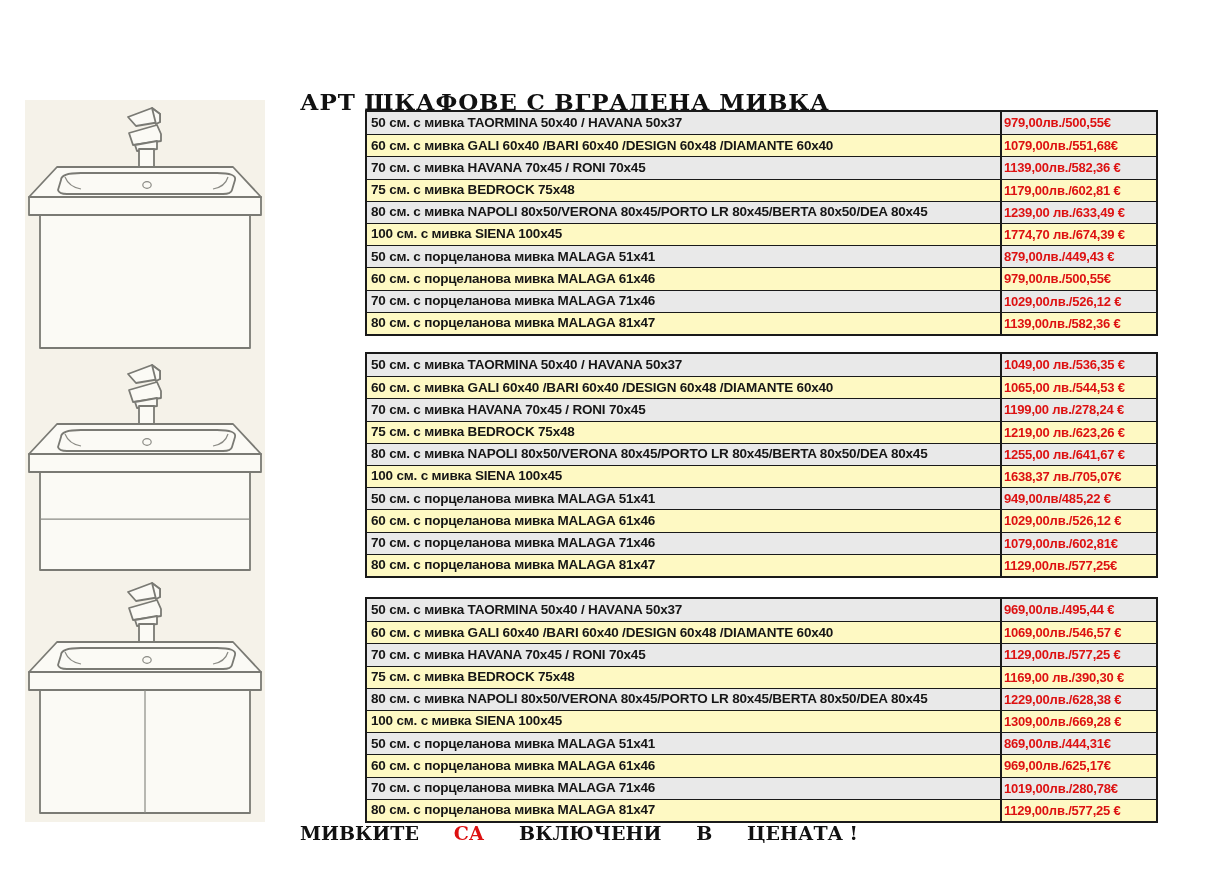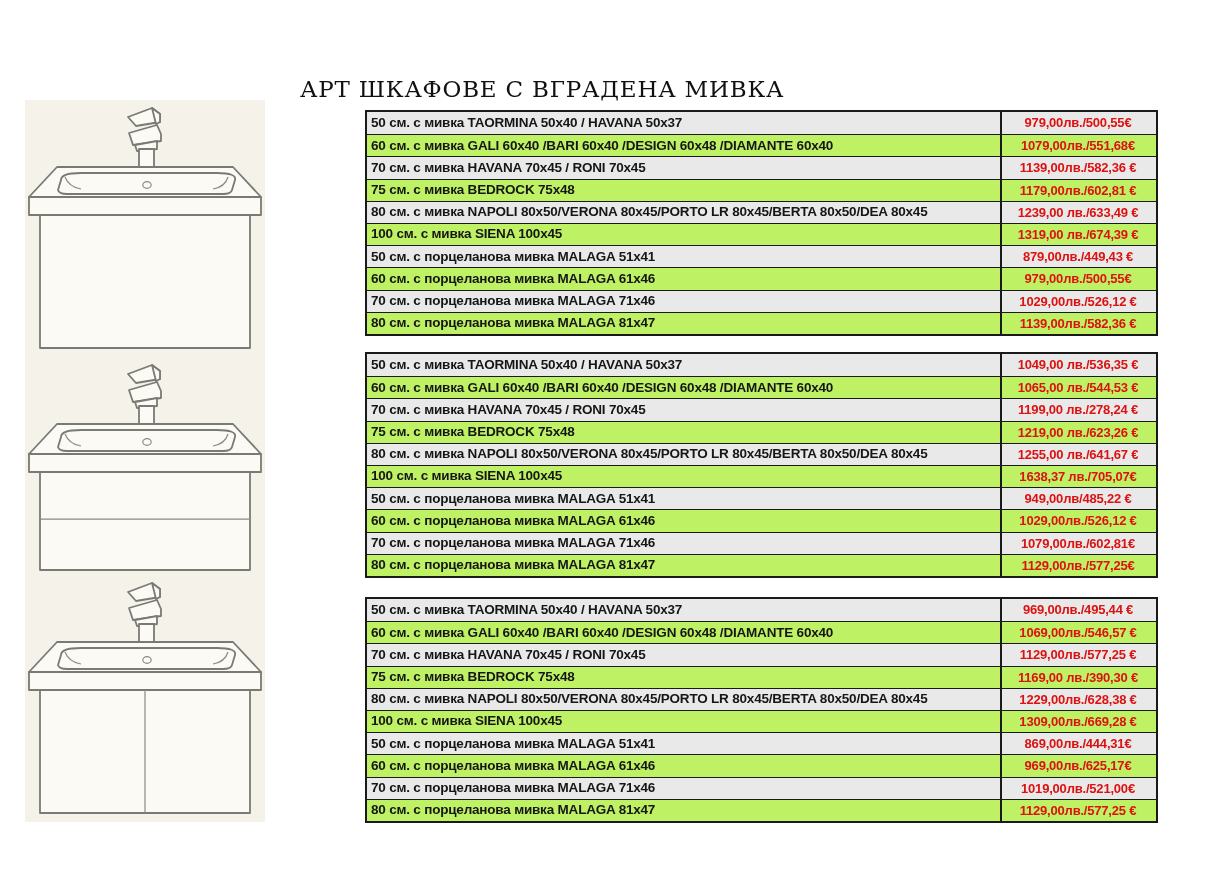--- a/index.html
+++ b/index.html
@@ -19,60 +19,60 @@
     left: 25px; top: 100px;
     width: 240px; height: 722px;
     background: var(--img-bg, #f5f2e9);
   }
   .vanity-figure { position: absolute; left: 25px; }
   .vanity-figure svg { display: block; }
 
   
   .page-title {
     position: absolute;
-    left: 300px; top: 76px;
+    left: 300px; top: 88px;
     font-family: "DejaVu Serif", serif;
-    font-weight: normal;
+    font-weight: bold;
     font-size: 23px;
     letter-spacing: 0.8px;
     color: #111111;
     white-space: nowrap;
   }
 
   
   .price-table {
     position: absolute;
     left: 337px;
     width: 793px;
     border: 2px solid var(--border-col, #1a1a1a);
     background: #ffffff;
     margin-left: 28px;
   }
   .price-row {
     display: flex;
     height: 22.2px;
     border-top: 1.6px solid var(--border-col, #1a1a1a);
-    background: #bef264;
+    background: #fef9c3;
   }
   .price-row:first-child { border-top: none; }
   .price-row.shaded { background: var(--row-shade, #e9e9e9); }
   .cell-desc {
     flex: 1;
     border-right: 2px solid var(--border-col, #1a1a1a);
     padding: 2.5px 4px 0 4px;
     font-weight: bold;
     font-size: 13.5px;
     color: #161616;
     white-space: nowrap;
     overflow: hidden;
     letter-spacing: -0.2px;
   }
   .cell-price {
     width: 154px;
-    text-align: center;
+    text-align: left;
     padding: 3px 4px 8px 2px;
     font-weight: bold;
     font-size: 13px;
     letter-spacing: -0.2px;
     color: var(--price-red, #dd1111);
     white-space: nowrap;
   }
 
   
   .footer-note {
@@ -165,21 +165,21 @@
       <div class="price-row">
         <div class="cell-desc">75 см. с мивка BEDROCK 75x48</div>
         <div class="cell-price">1179,00лв./602,81 €</div>
       </div>
       <div class="price-row shaded">
         <div class="cell-desc">80 см. с мивка NAPOLI 80x50/VERONA 80x45/PORTO LR 80x45/BERTA 80x50/DEA 80x45</div>
         <div class="cell-price">1239,00 лв./633,49 €</div>
       </div>
       <div class="price-row">
         <div class="cell-desc">100 см. с мивка SIENA 100x45</div>
-        <div class="cell-price">1319,00 лв./674,39 €</div>
+        <div class="cell-price">1774,70 лв./674,39 €</div>
       </div>
       <div class="price-row shaded">
         <div class="cell-desc">50 см. с порцеланова мивка MALAGA 51x41</div>
         <div class="cell-price">879,00лв./449,43 €</div>
       </div>
       <div class="price-row">
         <div class="cell-desc">60 см. с порцеланова мивка MALAGA 61x46</div>
         <div class="cell-price">979,00лв./500,55€</div>
       </div>
       <div class="price-row shaded">
@@ -261,22 +261,29 @@
       <div class="price-row shaded">
         <div class="cell-desc">50 см. с порцеланова мивка MALAGA 51x41</div>
         <div class="cell-price">869,00лв./444,31€</div>
       </div>
       <div class="price-row">
         <div class="cell-desc">60 см. с порцеланова мивка MALAGA 61x46</div>
         <div class="cell-price">969,00лв./625,17€</div>
       </div>
       <div class="price-row shaded">
         <div class="cell-desc">70 см. с порцеланова мивка MALAGA 71x46</div>
-        <div class="cell-price">1019,00лв./521,00€</div>
+        <div class="cell-price">1019,00лв./280,78€</div>
       </div>
       <div class="price-row">
         <div class="cell-desc">80 см. с порцеланова мивка MALAGA 81x47</div>
         <div class="cell-price">1129,00лв./577,25 €</div>
       </div>
     </div>
 
+  <div class="footer-note">
+      <span class="">МИВКИТЕ</span>
+      <span class="red">СА</span>
+      <span class="">ВКЛЮЧЕНИ</span>
+      <span class="">В</span>
+      <span class="">ЦЕНАТА !</span>
+    </div>
 
 </div>
 
 </body></html>

